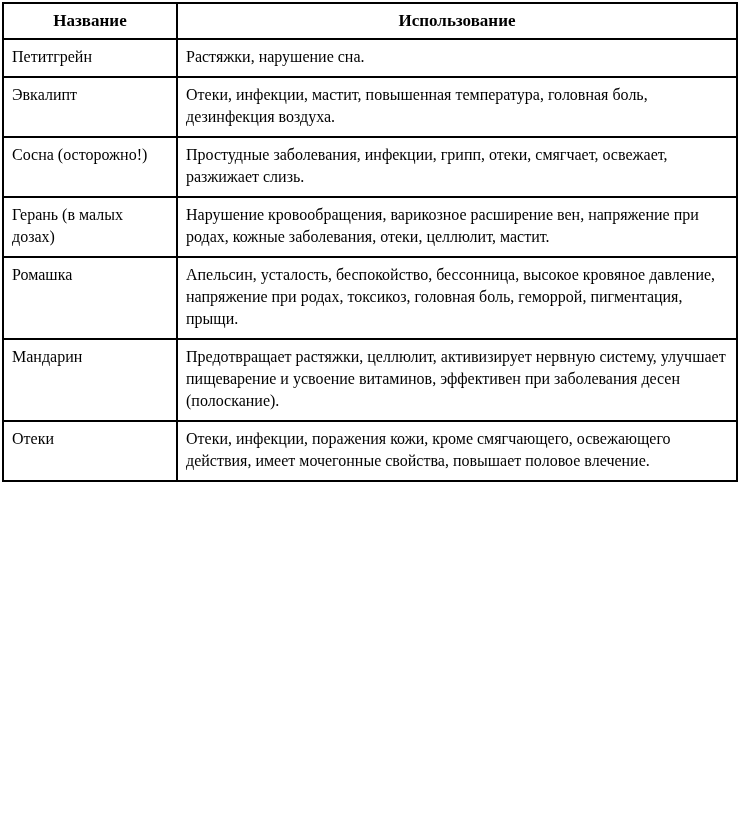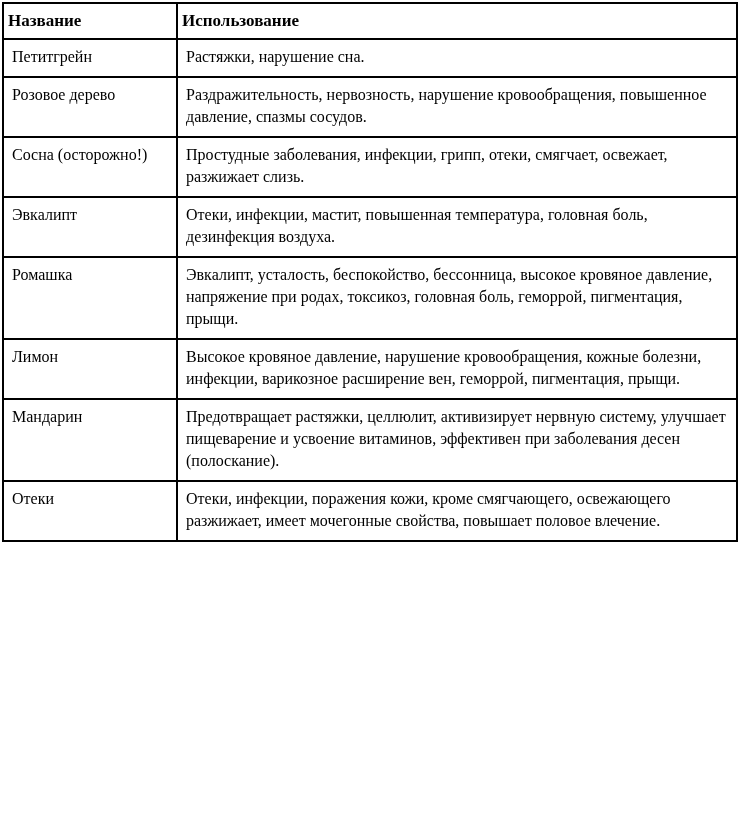--- a/index.html
+++ b/index.html
@@ -21,21 +21,21 @@
     table-layout: fixed;
   }
   table.oils th,
   table.oils td {
     border: 2px solid #000000;
     vertical-align: top;
     box-sizing: border-box;
   }
   table.oils th {
     font-weight: bold;
-    text-align: left;
+    text-align: center;
     font-size: 17px;
     line-height: 21px;
     padding: 6px 4px 7px 4px;
   }
   table.oils td {
     font-size: 16px;
     line-height: 22px;
     padding: 6px 8px 8px 8px;
   }
   td.name-cell {
@@ -60,41 +60,37 @@
       <th>Название</th>
       <th>Использование</th>
     </tr>
   </thead>
   <tbody>
     <tr>
       <td class="name-cell">Петитгрейн</td>
       <td class="usage-cell">Растяжки, нарушение сна.</td>
     </tr>
     <tr>
-      <td class="name-cell">Розовое дерево</td>
-      <td class="usage-cell">Раздражительность, нервозность, нарушение кровообращения, повышенное давление, спазмы сосудов.</td>
+      <td class="name-cell">Эвкалипт</td>
+      <td class="usage-cell">Отеки, инфекции, мастит, повышенная температура, головная боль, дезинфекция воздуха.</td>
     </tr>
     <tr>
       <td class="name-cell">Сосна (осторожно!)</td>
       <td class="usage-cell">Простудные заболевания, инфекции, грипп, отеки, смягчает, освежает, разжижает слизь.</td>
     </tr>
     <tr>
-      <td class="name-cell">Эвкалипт</td>
-      <td class="usage-cell">Отеки, инфекции, мастит, повышенная температура, головная боль, дезинфекция воздуха.</td>
+      <td class="name-cell">Герань (в малых дозах)</td>
+      <td class="usage-cell">Нарушение кровообращения, варикозное расширение вен, напряжение при родах, кожные заболевания, отеки, целлюлит, мастит.</td>
     </tr>
     <tr>
       <td class="name-cell">Ромашка</td>
-      <td class="usage-cell">Эвкалипт, усталость, беспокойство, бессонница, высокое кровяное давление, напряжение при родах, токсикоз, головная боль, геморрой, пигментация, прыщи.</td>
-    </tr>
-    <tr>
-      <td class="name-cell">Лимон</td>
-      <td class="usage-cell">Высокое кровяное давление, нарушение кровообращения, кожные болезни, инфекции, варикозное расширение вен, геморрой, пигментация, прыщи.</td>
+      <td class="usage-cell">Апельсин, усталость, беспокойство, бессонница, высокое кровяное давление, напряжение при родах, токсикоз, головная боль, геморрой, пигментация, прыщи.</td>
     </tr>
     <tr>
       <td class="name-cell">Мандарин</td>
       <td class="usage-cell">Предотвращает растяжки, целлюлит, активизирует нервную систему, улучшает пищеварение и усвоение витаминов, эффективен при заболевания десен (полоскание).</td>
     </tr>
     <tr>
       <td class="name-cell">Отеки</td>
-      <td class="usage-cell">Отеки, инфекции, поражения кожи, кроме смягчающего, освежающего разжижает, имеет мочегонные свойства, повышает половое влечение.</td>
+      <td class="usage-cell">Отеки, инфекции, поражения кожи, кроме смягчающего, освежающего действия, имеет мочегонные свойства, повышает половое влечение.</td>
     </tr>
   </tbody>
 </table>
 
 </body></html>

